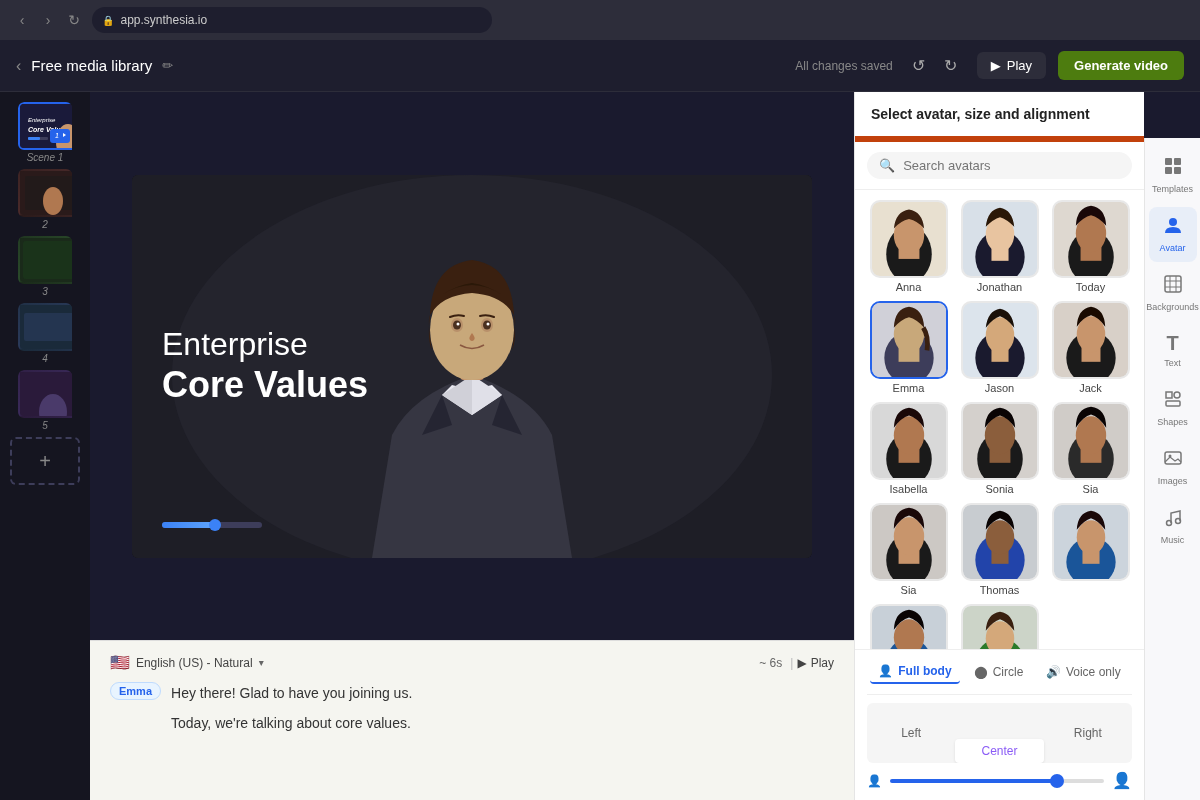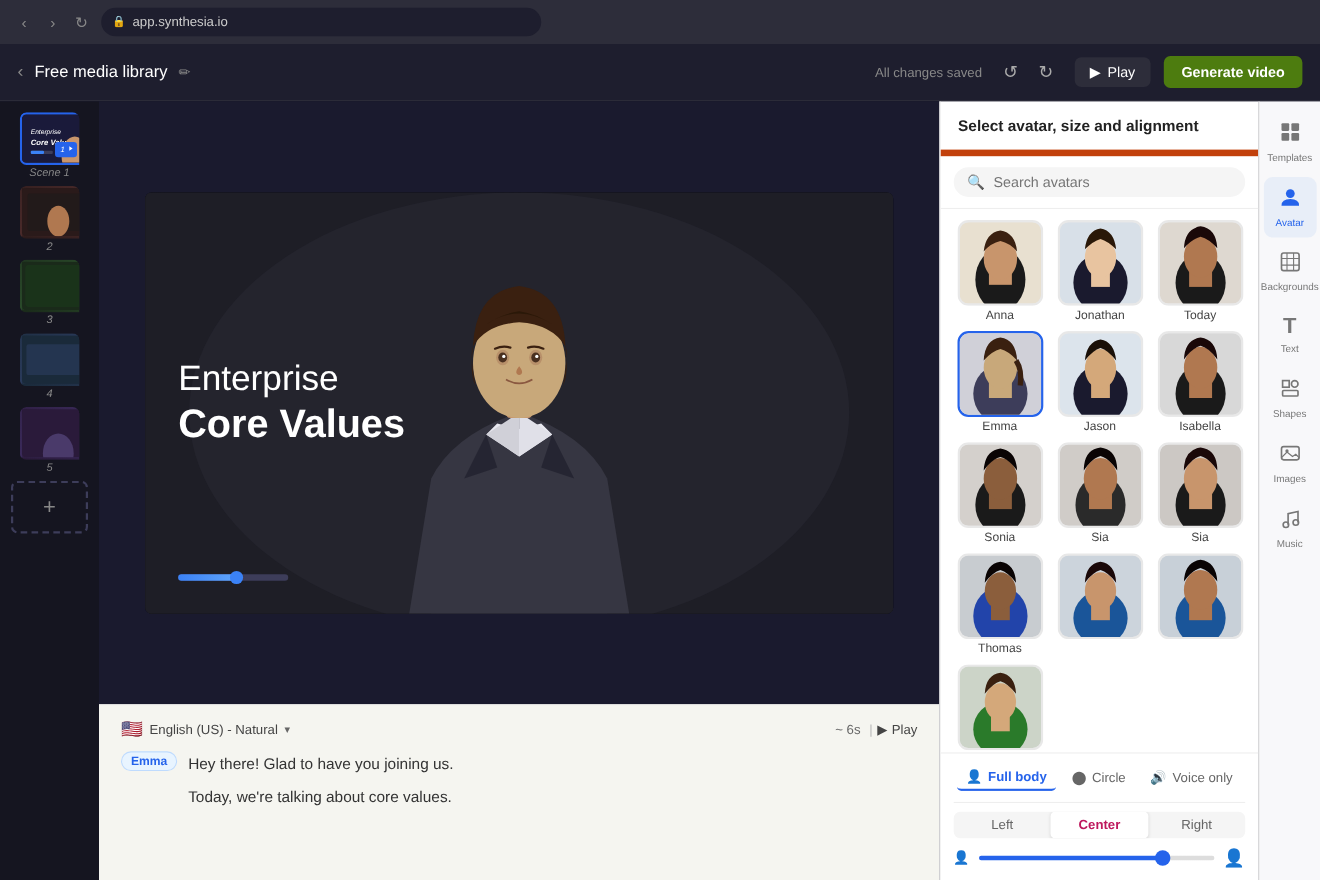--- a/index.html
+++ b/index.html
@@ -445,24 +445,25 @@
       text-align: center;
       padding: 5px;
       font-size: 12px;
       color: #666;
       cursor: pointer;
       background: none;
       border: none;
     }
     .align-btn.active {
       background: #fff;
-      color: #be185d;
-      font-weight: 700;
+      color: #8b5cf6;
+      font-weight: 400;
       box-shadow: 0 1px 3px rgba(0,0,0,0.1);
       border-radius: 4px;
+      margin-top: 36px;
     }
     .size-slider-row {
       display: flex;
       align-items: center;
       gap: 8px;
     }
     .size-icon-sm { font-size: 12px; color: #999; }
     .size-icon-lg { font-size: 16px; color: #999; }
     .size-slider {
       flex: 1;
@@ -485,20 +486,21 @@
     .tool-panel {
       width: 56px;
       background: #f8f8fa;
       border-left: 1px solid #e5e5e5;
       display: flex;
       flex-direction: column;
       align-items: center;
       padding: 10px 0;
       gap: 4px;
       flex-shrink: 0;
+      margin-top: 46px;
     }
     .tool-btn {
       display: flex;
       flex-direction: column;
       align-items: center;
       gap: 3px;
       padding: 8px 4px;
       cursor: pointer;
       border-radius: 8px;
       width: 48px;
@@ -798,20 +800,32 @@
               <ellipse cx="39" cy="58" rx="26" ry="28" fill="#1a1a2e"></ellipse>
               <rect x="30" y="42" width="18" height="20" fill="#d4a87a"></rect>
               <ellipse cx="39" cy="34" rx="15" ry="19" fill="#d4a87a"></ellipse>
               <path d="M 24 26 Q 26 8 39 6 Q 52 8 54 26 Q 46 16 39 14 Q 32 16 24 26 Z" fill="#1a1008"></path>
             </svg>
           </div>
           <span class="avatar-name">Jason</span>
         </div>
 
 
+        <div class="avatar-card">
+          <div class="avatar-img-box">
+            <svg width="78" height="78" viewBox="0 0 78 78">
+              <rect width="78" height="78" fill="#d8d0c8" rx="8"></rect>
+              <ellipse cx="39" cy="58" rx="26" ry="28" fill="#1a1a1a"></ellipse>
+              <rect x="29" y="40" width="20" height="22" fill="#c8956c"></rect>
+              <ellipse cx="39" cy="33" rx="15" ry="19" fill="#c8956c"></ellipse>
+              <path d="M 24 25 Q 25 6 39 4 Q 53 6 54 25 Q 47 15 39 13 Q 31 15 24 25 Z" fill="#1a0a00"></path>
+            </svg>
+          </div>
+          <span class="avatar-name">Jack</span>
+        </div>
 
         <div class="avatar-card">
           <div class="avatar-img-box">
             <svg width="78" height="78" viewBox="0 0 78 78">
               <rect width="78" height="78" fill="#d8d8d8" rx="8"></rect>
               <ellipse cx="39" cy="58" rx="24" ry="28" fill="#1a1a1a"></ellipse>
               <rect x="28" y="40" width="22" height="22" fill="#b07850"></rect>
               <ellipse cx="39" cy="33" rx="16" ry="20" fill="#b07850"></ellipse>
               <path d="M 23 25 Q 24 6 39 4 Q 54 6 55 25 Q 47 14 39 12 Q 31 14 23 25 Z" fill="#1a0808"></path>
             </svg>

